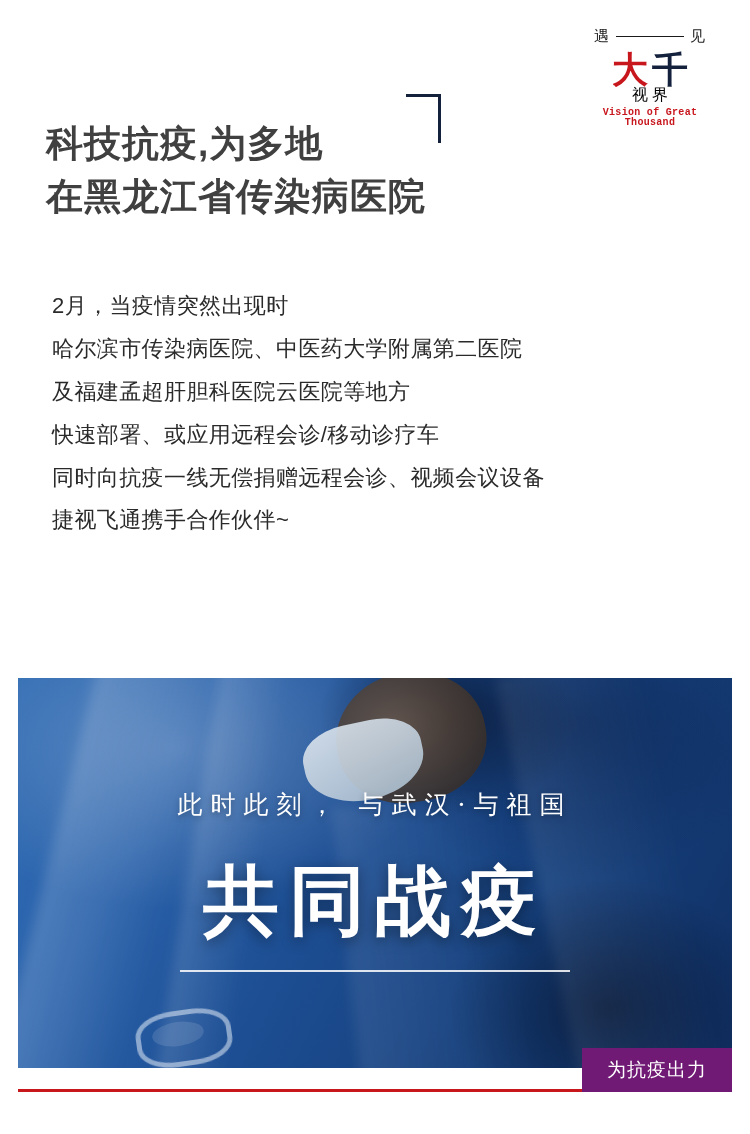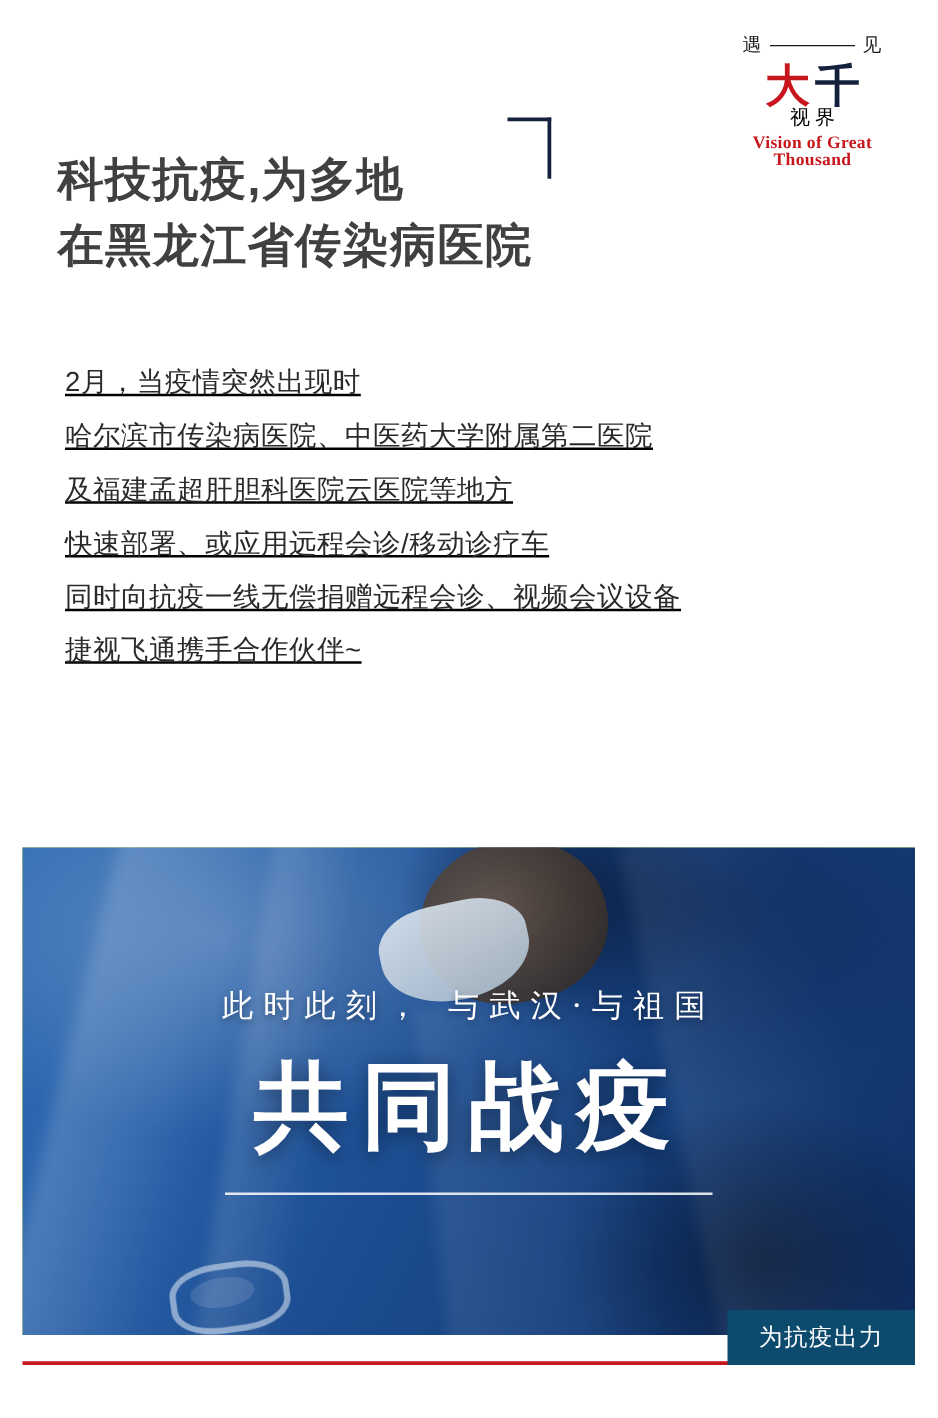--- a/index.html
+++ b/index.html
@@ -70,24 +70,24 @@
   }
   .logo-row2 {
     display: flex;
     justify-content: center;
     align-items: baseline;
     gap: 4px;
     margin-top: -2px;
   }
   .logo-sub {
     margin-top: 5px;
-    font-size: 14px;
+    font-size: 10px;
     letter-spacing: 0.3px;
     color: #c8161d;
-    font-family: Liberation Serif, serif;
+    font-family: Liberation Mono, monospace;
     font-weight: bold;
   }
 
   
   .title-wrap {
     position: absolute;
     top: 118px;
     left: 46px;
     right: 40px;
   }
@@ -110,39 +110,38 @@
     position: relative;
     z-index: 2;
   }
 
   
   .body-wrap {
     position: absolute;
     top: 285px;
     left: 52px;
     right: 44px;
-    text-decoration: underline;
   }
   .body-line {
     font-size: 22px;
     color: #2a2a2a;
     line-height: 1.95;
     letter-spacing: 0.4px;
     white-space: nowrap;
   }
 
   
   .photo {
     position: absolute;
     left: 18px;
     top: 678px;
     width: 714px;
     height: 390px;
     overflow: hidden;
-    background: #4d7c0f;
+    background: #d946ef;
   }
   .photo-bg {
     position: absolute;
     inset: 0;
     background:
       radial-gradient(ellipse 420px 260px at 22% 18%, rgba(255,255,255,0.22), rgba(255,255,255,0) 62%),
       radial-gradient(ellipse 300px 220px at 78% 12%, rgba(10,30,70,0.55), rgba(10,30,70,0) 70%),
       linear-gradient(118deg, #2f6bb3 0%, #2a62ab 22%, #1d4e93 45%, #16417e 68%, #102f63 100%);
   }
   .fold {
@@ -212,21 +211,21 @@
     text-align: center;
     color: #ffffff;
   }
   .caption-small {
     font-size: 25px;
     letter-spacing: 8px;
     text-shadow: 0 2px 6px rgba(0,0,0,0.35);
     font-family: "DejaVu Serif", "Liberation Serif", serif;
   }
   .caption-big {
-    margin-top: 14px;
+    margin-top: 30px;
     font-size: 76px;
     font-weight: bold;
     letter-spacing: 10px;
     text-shadow: 0 4px 14px rgba(0,0,0,0.4);
     font-family: "Liberation Sans", "DejaVu Sans", sans-serif;
   }
   .caption-rule {
     margin: 16px auto 0;
     width: 390px;
     height: 2px;
@@ -241,21 +240,21 @@
     bottom: 42px;
     height: 3px;
     background: #c8161d;
   }
   .footer-tag {
     position: absolute;
     right: 18px;
     bottom: 42px;
     height: 44px;
     min-width: 150px;
-    background: #0c4a6e;
+    background: #701a75;
     color: #ffffff;
     font-size: 19px;
     letter-spacing: 1px;
     display: flex;
     align-items: center;
     justify-content: center;
     padding: 0 14px;
     box-sizing: border-box;
   }
 </style>

